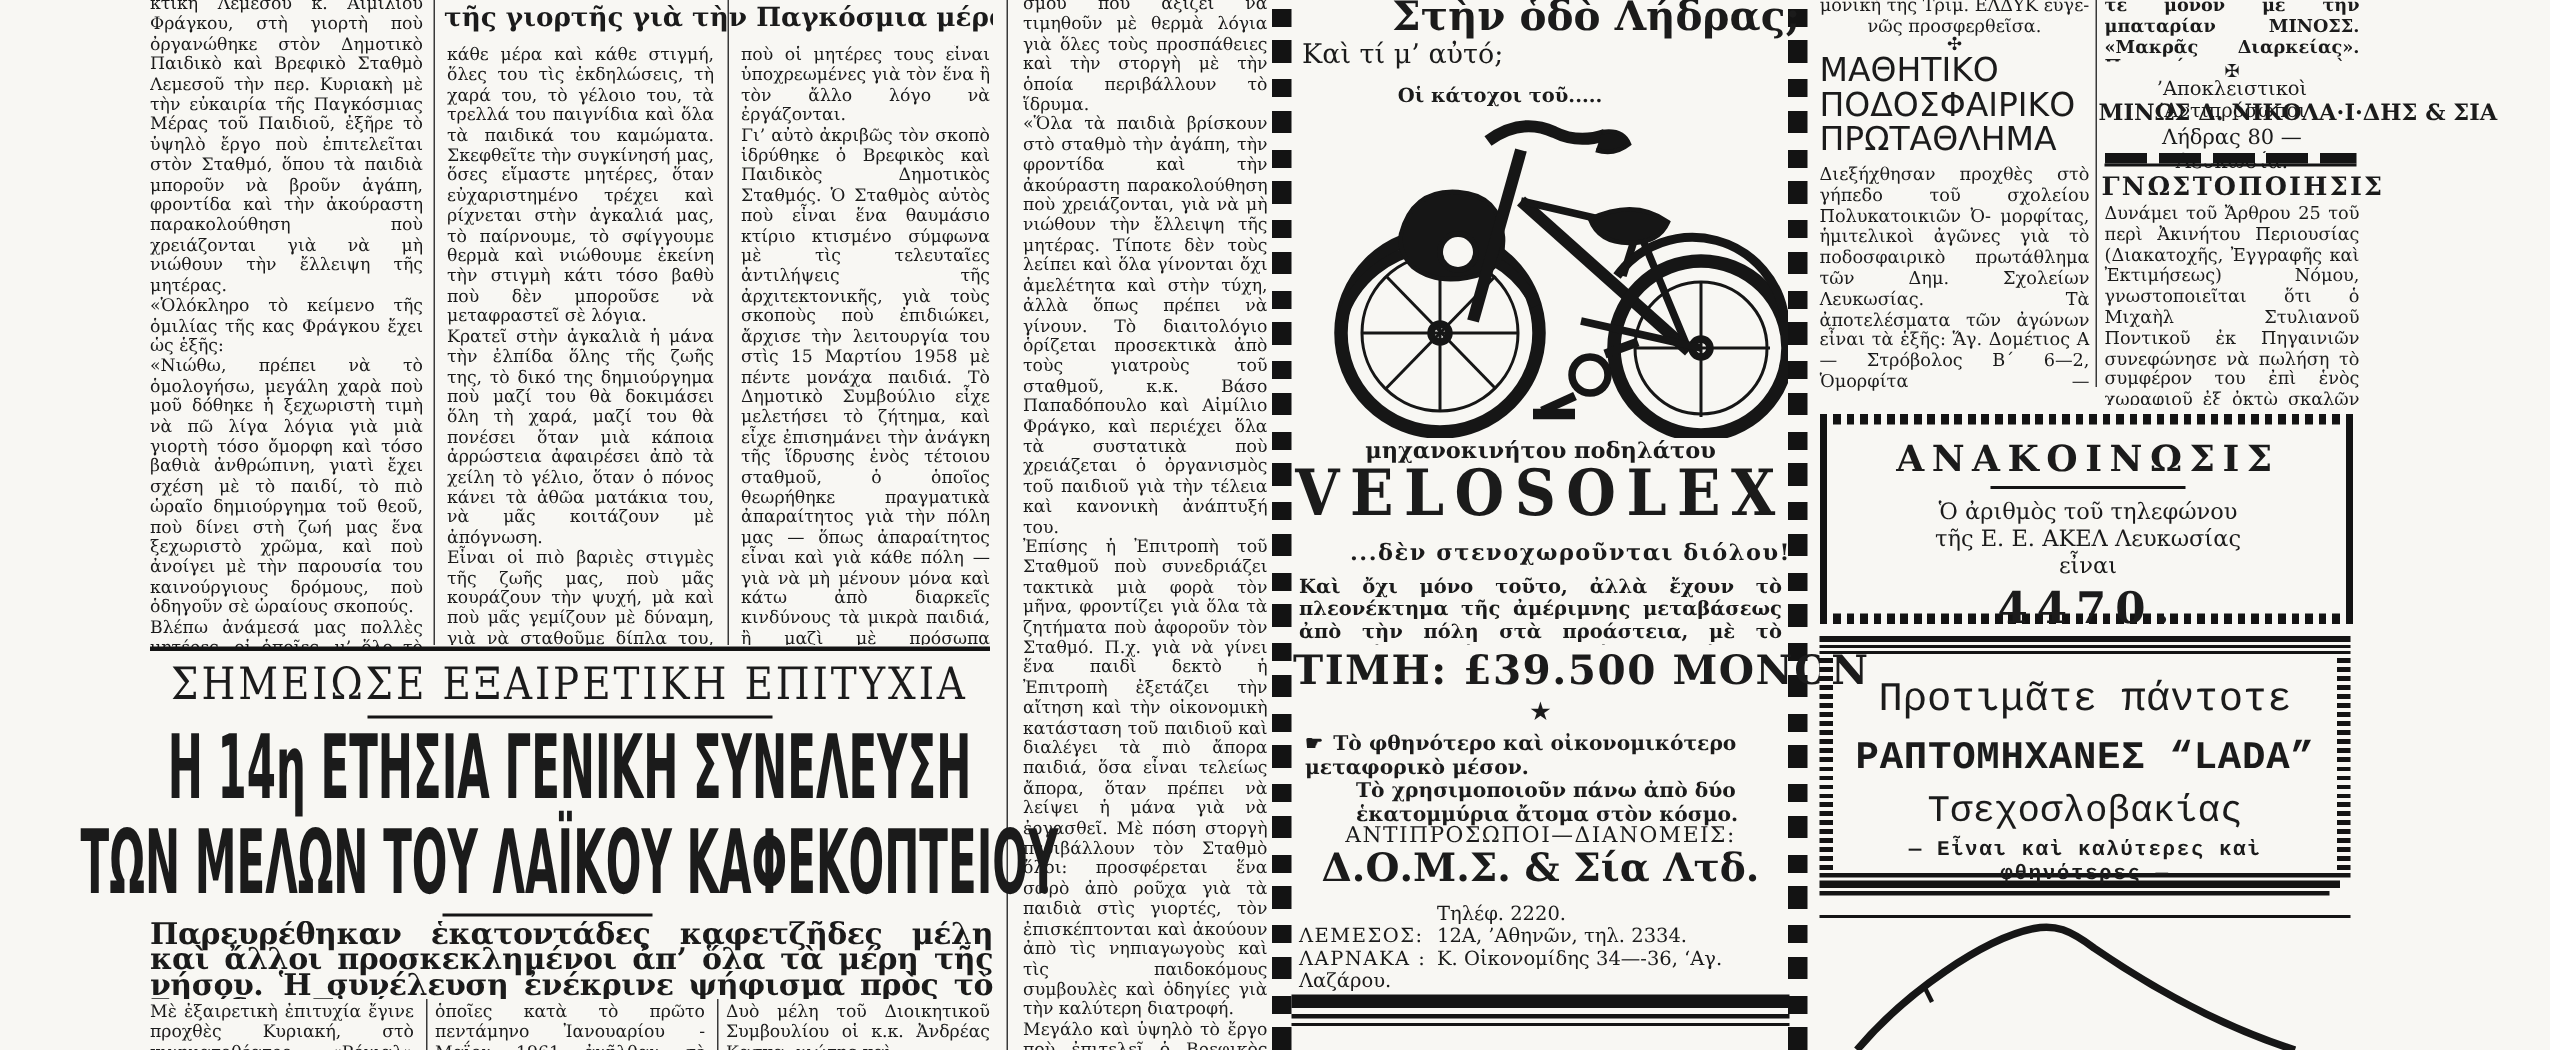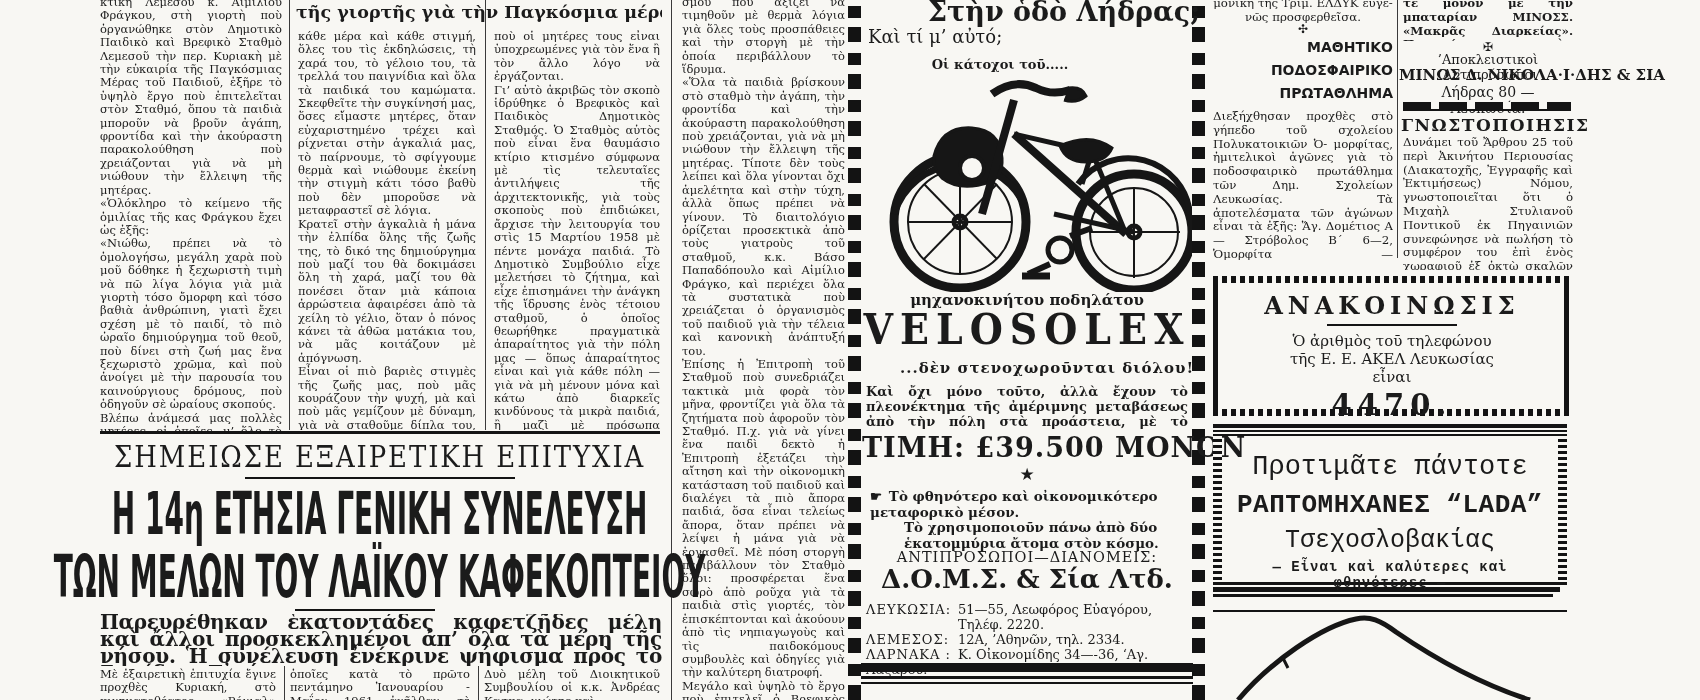--- a/index.html
+++ b/index.html
@@ -29,21 +29,21 @@
   .adintro{font-weight:bold;font-size:15px;}
   .brand>span{display:inline-block;font-weight:bold;font-size:38px;letter-spacing:7px;
       transform:scaleY(1.12);transform-origin:center;white-space:nowrap;}
   .adslogan{font-weight:bold;font-size:15px;letter-spacing:1px;margin-left:20px;}
   .adbody{font-weight:bold;font-size:13px;line-height:15px;text-align:justify;}
   .adprice{font-weight:bold;font-size:27px;letter-spacing:1px;white-space:nowrap;}
   .adpoint{font-weight:bold;font-size:13.5px;line-height:15.5px;}
   .addr{font-size:13px;line-height:15px;}
   .addr .c1{display:inline-block;width:92px;letter-spacing:1px;}
   
-  .fb-head{font-family:"DejaVu Sans",sans-serif;font-weight:bold;font-size:14px;line-height:23px;text-align:right;}
+  .fb-head{font-family:"DejaVu Sans",sans-serif;font-weight:normal;font-size:22px;line-height:23px;text-align:left;}
   .gn-head{font-weight:bold;font-size:17px;letter-spacing:1.5px;text-align:center;white-space:nowrap;}
   .segbar{background:repeating-linear-gradient(90deg,#141414 0 28px,#f8f7f3 28px 36px);border-bottom:2px solid #141414;}
   .akel-inner{background:#f8f7f3;height:100%;box-sizing:border-box;text-align:center;}
   .akel-title{font-weight:bold;font-size:24px;letter-spacing:5px;padding-top:8px;}
   .akel-rule{width:130px;height:2px;background:#141414;margin:4px auto 6px auto;}
   .akel-line{font-size:15px;line-height:18px;}
   .akel-num{font-weight:bold;font-size:29px;letter-spacing:6px;margin-top:2px;}
   .lada1{font-size:27px;}
   .lada2{font-weight:bold;font-size:26px;letter-spacing:0.5px;white-space:nowrap;}
   .lada3{font-size:25px;}
@@ -159,21 +159,20 @@
 
   <div class="abs" style="left:870px;top:489px;width:318px;">
     <div class="adpoint"><span>☛</span> <span>Τὸ φθηνότερο καὶ οἰκονομικότερο μεταφορικὸ μέσον.</span></div>
     <div class="adpoint" style="padding-left:34px;">Τὸ χρησιμοποιοῦν πάνω ἀπὸ δύο ἑκατομμύρια ἄτομα στὸν κόσμο.</div>
   </div>
 
   <div class="abs center" style="left:862px;top:549px;width:330px;font-size:14.5px;letter-spacing:1px;">ΑΝΤΙΠΡΟΣΩΠΟΙ—ΔΙΑΝΟΜΕΙΣ:</div>
   <div class="abs center bold" style="left:862px;top:564px;width:330px;font-size:26px;">Δ.Ο.Μ.Σ. &amp; Σία Λτδ.</div>
 
   <div class="abs addr" style="left:866px;top:602px;width:326px;">
-    <div><span class="c1">ΛΕΥΚΩΣΙΑ:</span><span>51—55, Λεωφόρος Εὐαγόρου,</span></div>
     <div><span class="c1"></span><span>Τηλέφ. 2220.</span></div>
     <div><span class="c1">ΛΕΜΕΣΟΣ:</span><span>12Α, ’Αθηνῶν, τηλ. 2334.</span></div>
     <div><span class="c1">ΛΑΡΝΑΚΑ :</span><span>Κ. Οἰκονομίδης 34—-36, ‘Αγ. Λαζάρου.</span></div>
   </div>
 
   <div class="abs hbar" style="left:861px;top:663px;width:332px;height:9px;"></div>
   <div class="abs hbar" style="left:861px;top:676px;width:332px;height:3px;"></div>
   <div class="abs hbar" style="left:861px;top:682px;width:332px;height:2px;"></div>
 
   <div class="abs smaller" style="left:1213px;top:-3px;width:180px;height:30px;text-align:center;">μονικὴ τῆς Τριμ. ΕΛΔΥΚ εὐγε- νῶς προσφερθεῖσα.</div>

